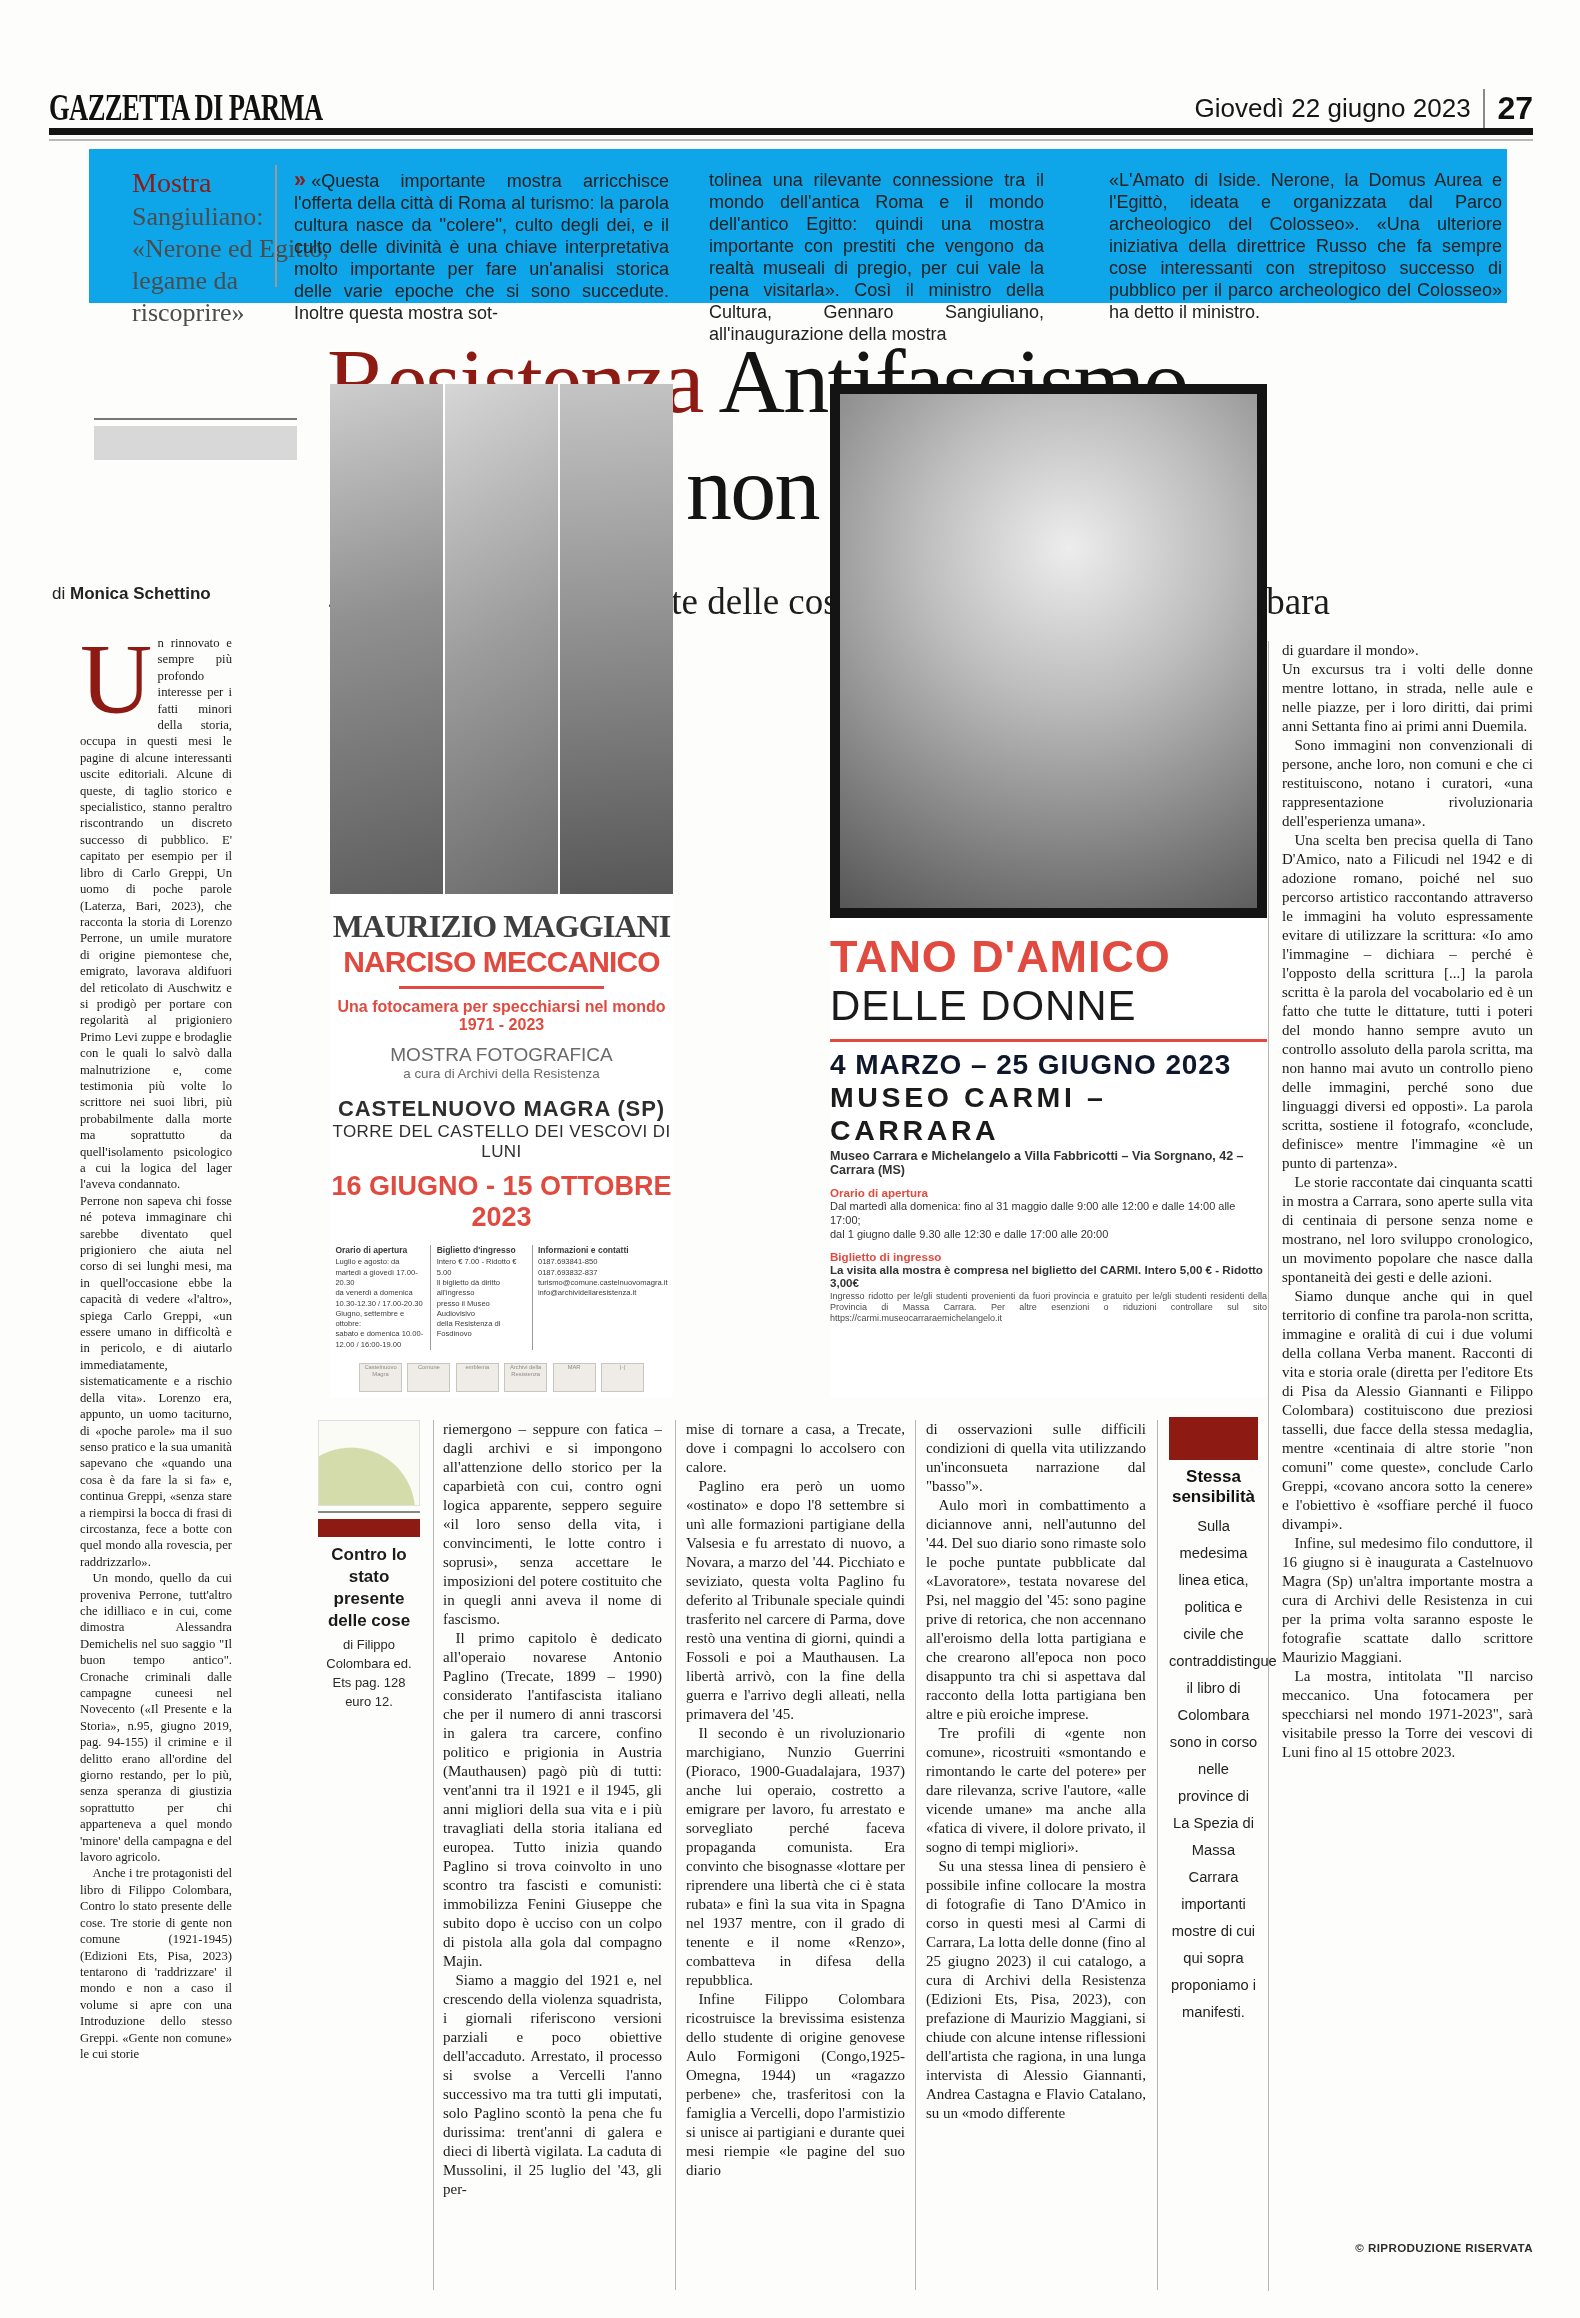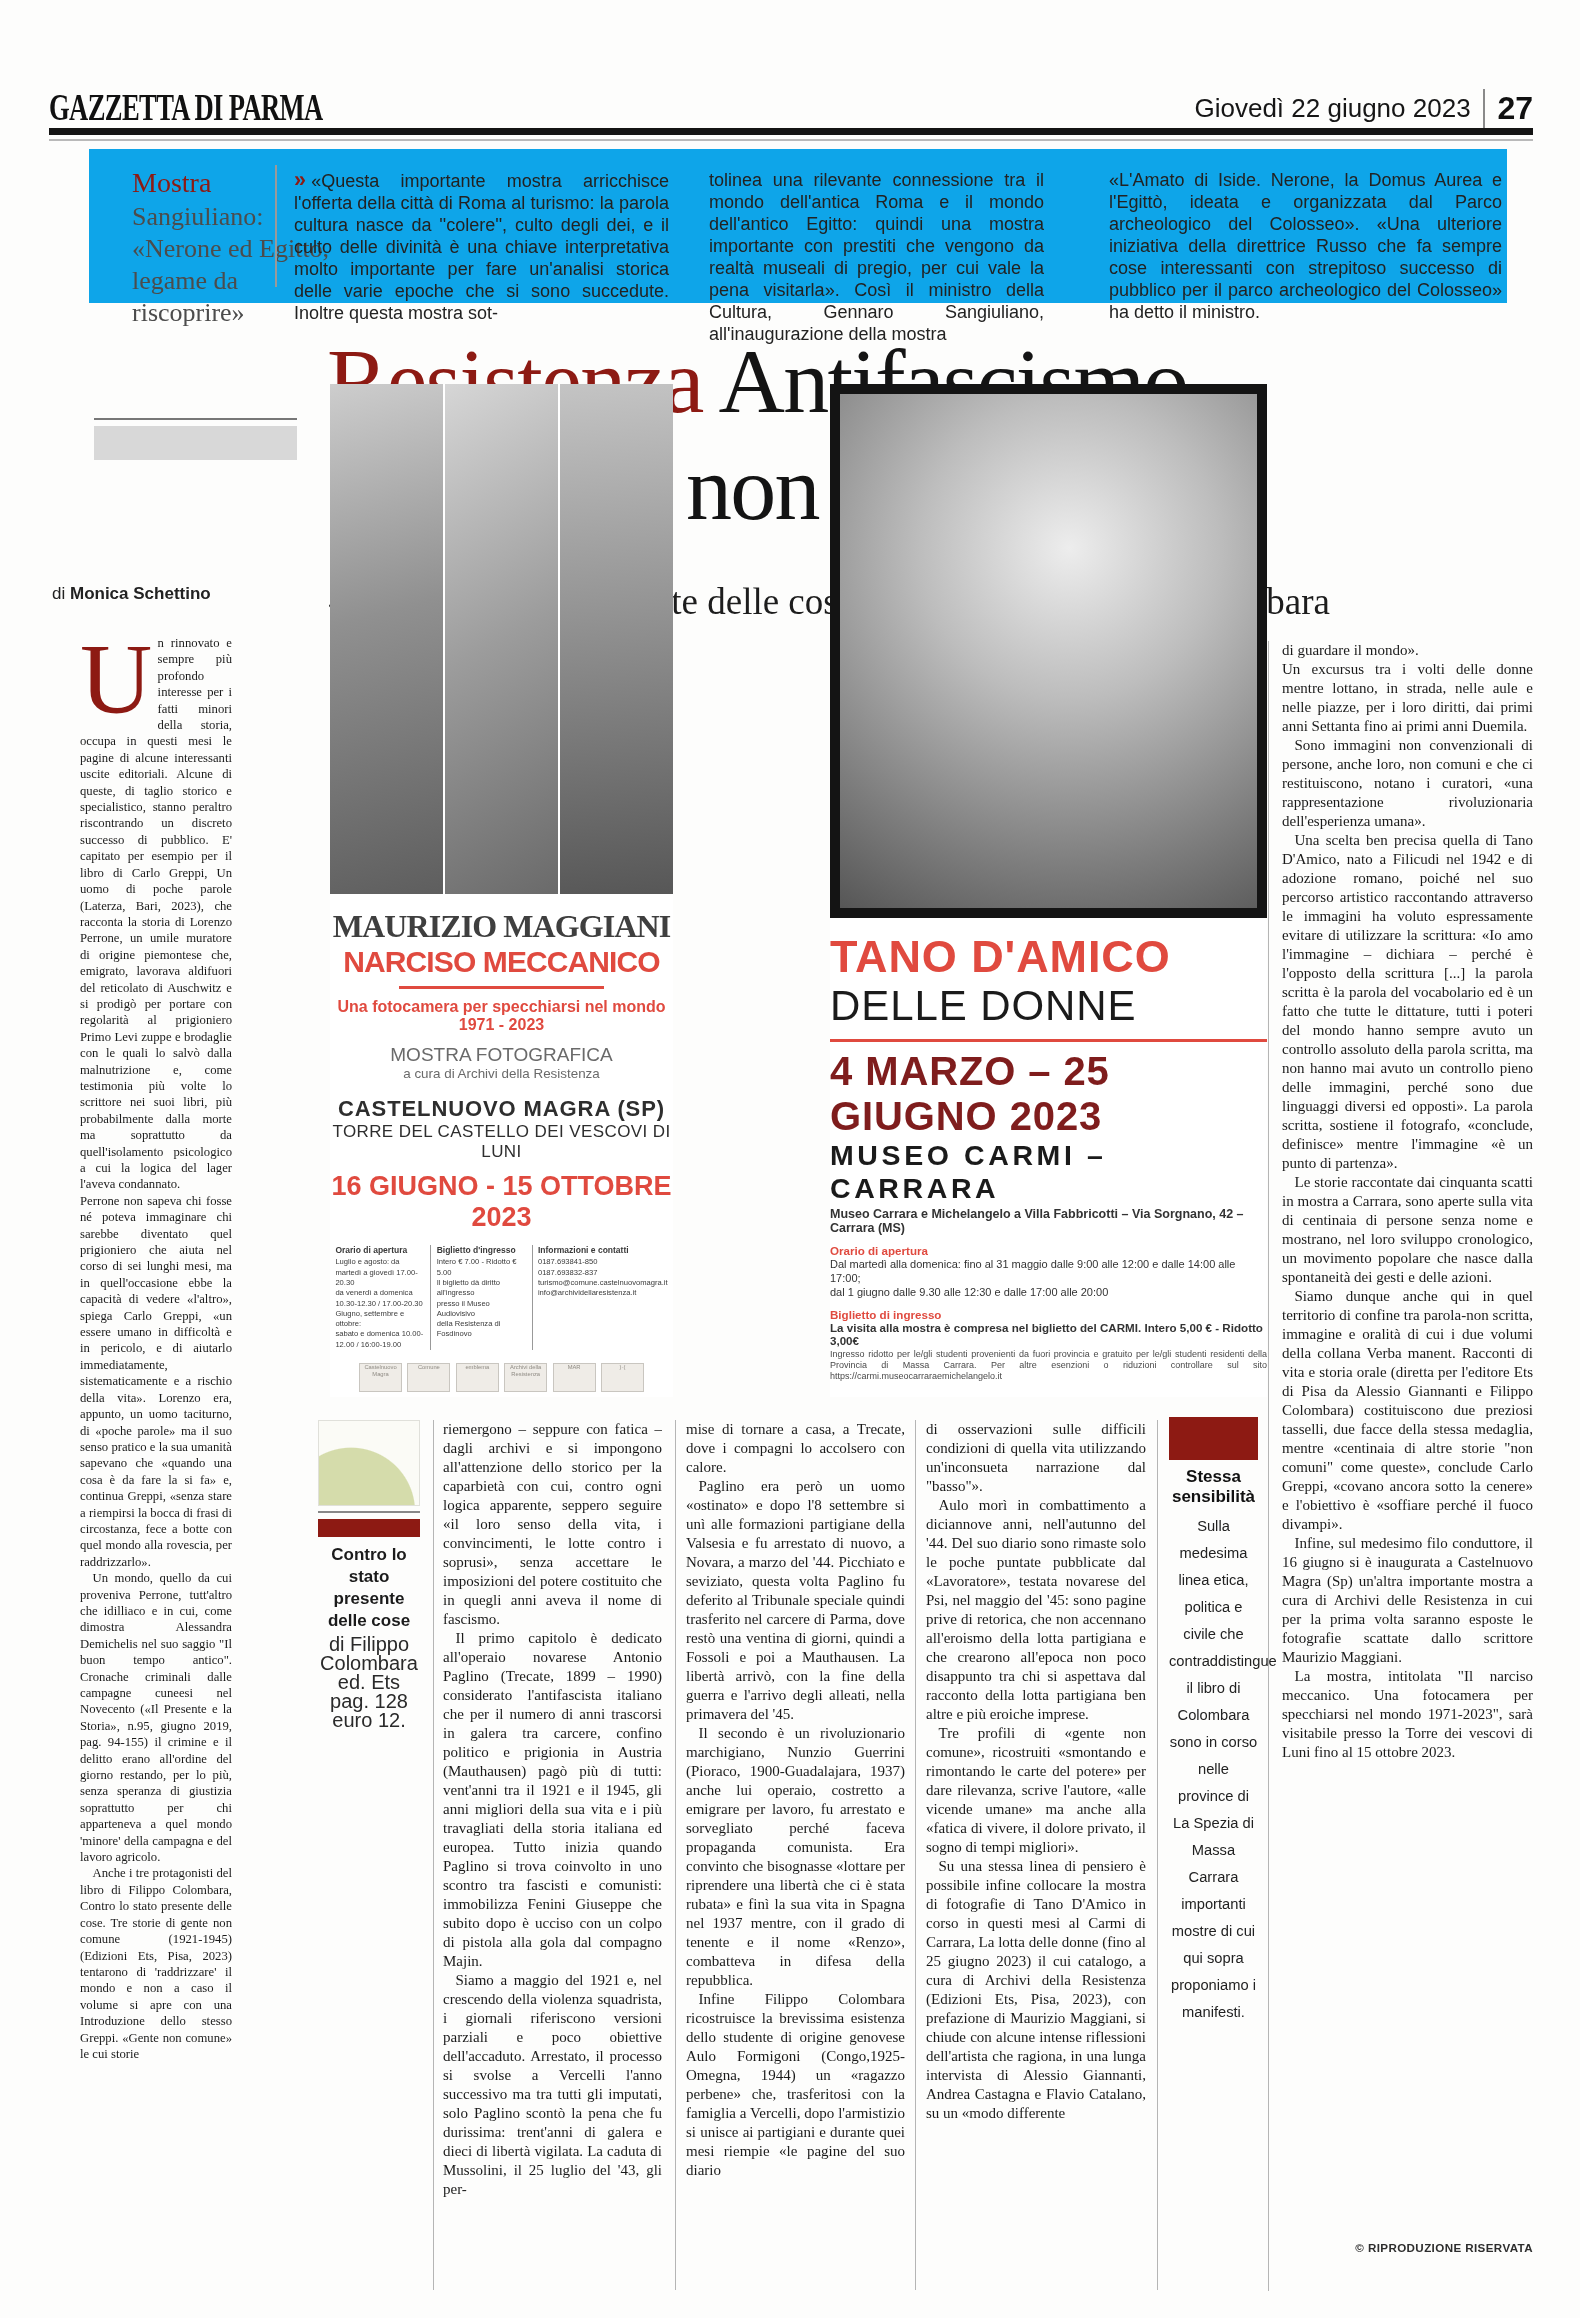--- a/index.html
+++ b/index.html
@@ -81,36 +81,36 @@
   .logo-strip span{display:inline-block;width:41px;height:27px;overflow:hidden;background:#efece7;
                    border:0.9px solid #c9c6c0;color:#8f8b84;font-size:5.8px;line-height:7.1px;text-align:center;}
 
   
   .poster2{left:830px;top:384px;width:437px;height:1013px;background:#fff;text-align:left;overflow:hidden;}
   .p2-photo{height:514px;border:10.7px solid #141414;
             background:radial-gradient(circle at 55% 30%,#ededed,#bdbdbd 35%,#7d7d7d 75%,#565656);}
   .p2-title{margin-top:12.5px;font-size:45px;font-weight:700;color:#e04a3f;letter-spacing:0.9px;}
   .p2-sub{font-size:42px;line-height:46px;color:#1b1b1b;letter-spacing:0.9px;}
   .p2-rule{height:2.7px;background:#e04a3f;margin:10.7px 0 7.1px;}
-  .p2-dates{font-size:40px;font-weight:700;color:#7f1d1d;letter-spacing:0.9px;}
+  .p2-dates{font-size:28px;font-weight:700;color:#0f172a;letter-spacing:0.9px;}
   .p2-venue{font-size:28.5px;font-weight:700;color:#1b1b1b;letter-spacing:3.6px;}
   .p2-addr{font-size:12.5px;font-weight:700;color:#333;margin-top:1.8px;}
   .p2-h{font-size:11.6px;font-weight:700;color:#e04a3f;margin-top:9px;}
   .p2-line{font-size:11px;color:#333;line-height:14px;}
   .p2-main{font-size:11.6px;font-weight:700;color:#333;}
   .p2-small{font-size:9px;color:#4a4a4a;line-height:11px;text-align:justify;margin-top:1.8px;}
 
   
   .bookcard{left:318px;top:1420px;width:102px;}
   .book-cover{height:86px;background:radial-gradient(circle at 32% 108%,#d5dcab 56%,#fbfbf6 57%);
               border:0.9px solid #e0e0da;box-sizing:border-box;}
   .book-rule{height:1.8px;background:#888;margin-top:5.4px;}
   .book-bar{height:18px;background:#8d1a13;margin-top:5.4px;}
   .book-title{margin-top:7.1px;font-size:17px;line-height:22px;font-weight:700;color:#1b1b1b;}
-  .book-details{margin-top:3.6px;font-size:20px;line-height:19px;color:#2a2a2a;}
+  .book-details{margin-top:3.6px;font-size:13px;line-height:19px;color:#2a2a2a;}
 
   
   .sidebar{left:1169px;top:1417px;width:89px;}
   .side-bar{height:43px;background:#8d1a13;}
   .side-head{margin-top:7.1px;font-size:17px;line-height:19.6px;font-weight:700;color:#111;}
   .side-body{margin-top:7.1px;font-size:14.7px;line-height:27px;color:#222;}
 
   .copyright{right:48px;top:2241px;font-size:11.6px;font-weight:700;letter-spacing:0.4px;color:#2d2d2d;}
 </style>
 </head>

